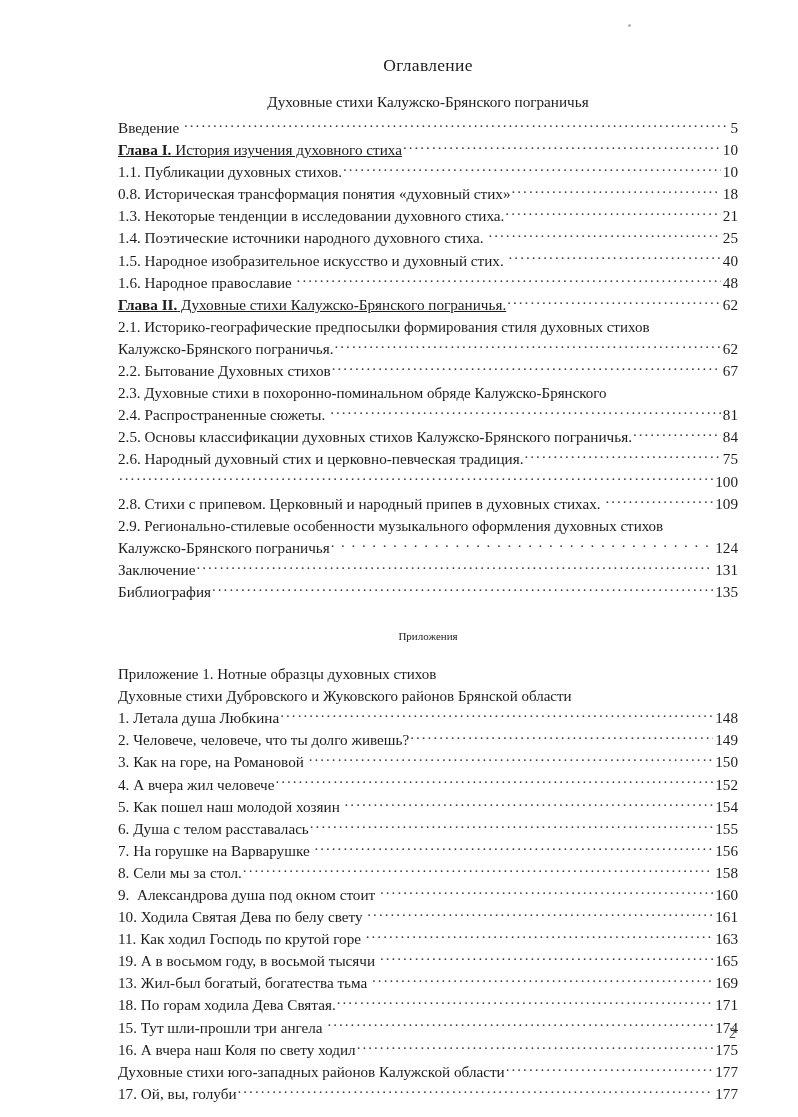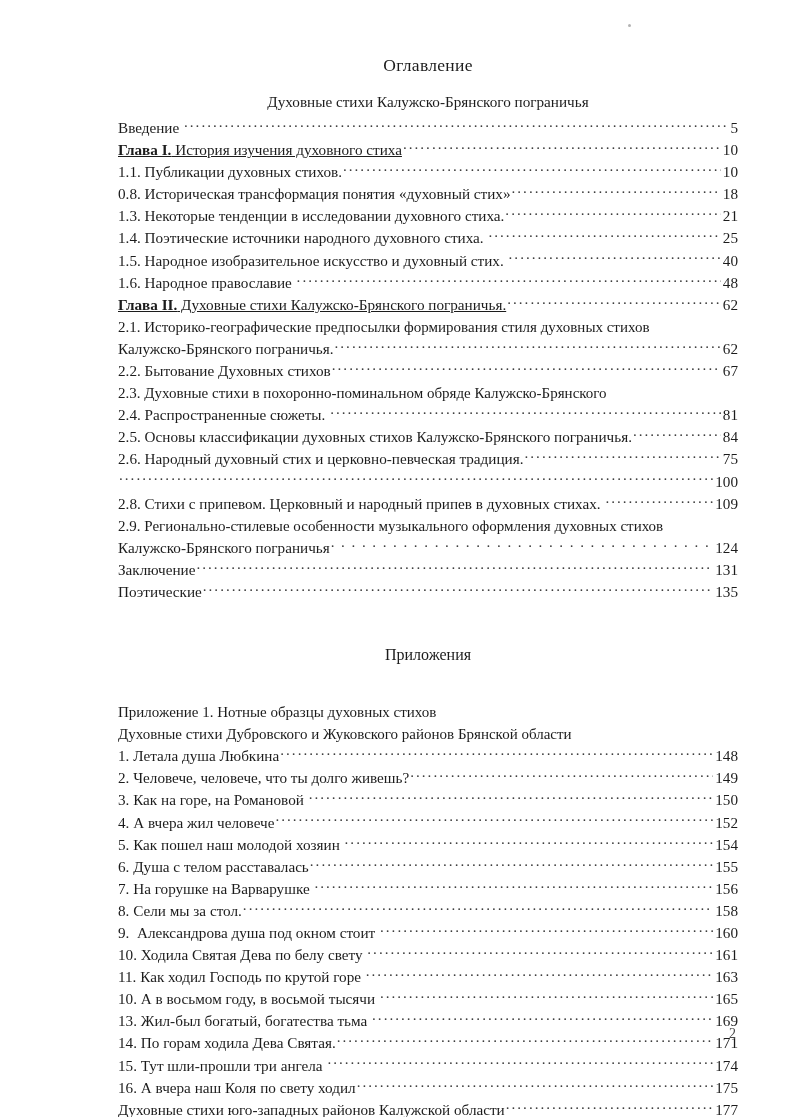--- a/index.html
+++ b/index.html
@@ -41,23 +41,23 @@
     font-weight: normal;
   }
   .subtitle {
     text-align: center;
     font-size: 15.2px;
     margin: 0 0 6px 0;
     font-weight: normal;
   }
   .section-title {
     text-align: center;
-    font-size: 16px;
+    font-size: 11px;
     font-weight: normal;
-    margin: 16px;
+    margin: 0;
   }
 
   
   .toc-list {
     list-style: none;
     margin: 0;
     padding: 0;
   }
   .toc-row {
     display: flex;
@@ -249,21 +249,21 @@
       <span class="toc-page">124</span>
     </div>
 
     <ul class="toc-list">
       <li class="toc-row">
         <span class="toc-label">Заключение</span>
         <span class="leader"></span>
         <span class="toc-page">131</span>
       </li>
       <li class="toc-row">
-        <span class="toc-label">Поэтические</span>
+        <span class="toc-label">Библиография</span>
         <span class="leader"></span>
         <span class="toc-page">135</span>
       </li>
     </ul>
 
     <div class="spacer-lg"></div>
 
     <div class="section-title">Приложения</div>
 
     <div class="spacer-md"></div>
@@ -321,31 +321,31 @@
         <span class="toc-label">10. Ходила Святая Дева по белу свету </span>
         <span class="leader"></span>
         <span class="toc-page">161</span>
       </li>
       <li class="toc-row">
         <span class="toc-label">11. Как ходил Господь по крутой горе </span>
         <span class="leader"></span>
         <span class="toc-page">163</span>
       </li>
       <li class="toc-row">
-        <span class="toc-label">10. А в восьмом году, в восьмой тысячи </span>
+        <span class="toc-label">19. А в восьмом году, в восьмой тысячи </span>
         <span class="leader"></span>
         <span class="toc-page">165</span>
       </li>
       <li class="toc-row">
         <span class="toc-label">13. Жил-был богатый, богатества тьма </span>
         <span class="leader"></span>
         <span class="toc-page">169</span>
       </li>
       <li class="toc-row">
-        <span class="toc-label">14. По горам ходила Дева Святая.</span>
+        <span class="toc-label">18. По горам ходила Дева Святая.</span>
         <span class="leader"></span>
         <span class="toc-page">171</span>
       </li>
       <li class="toc-row">
         <span class="toc-label">15. Тут шли-прошли три ангела </span>
         <span class="leader"></span>
         <span class="toc-page">174</span>
       </li>
       <li class="toc-row">
         <span class="toc-label">16. А вчера наш Коля по свету ходил</span>

